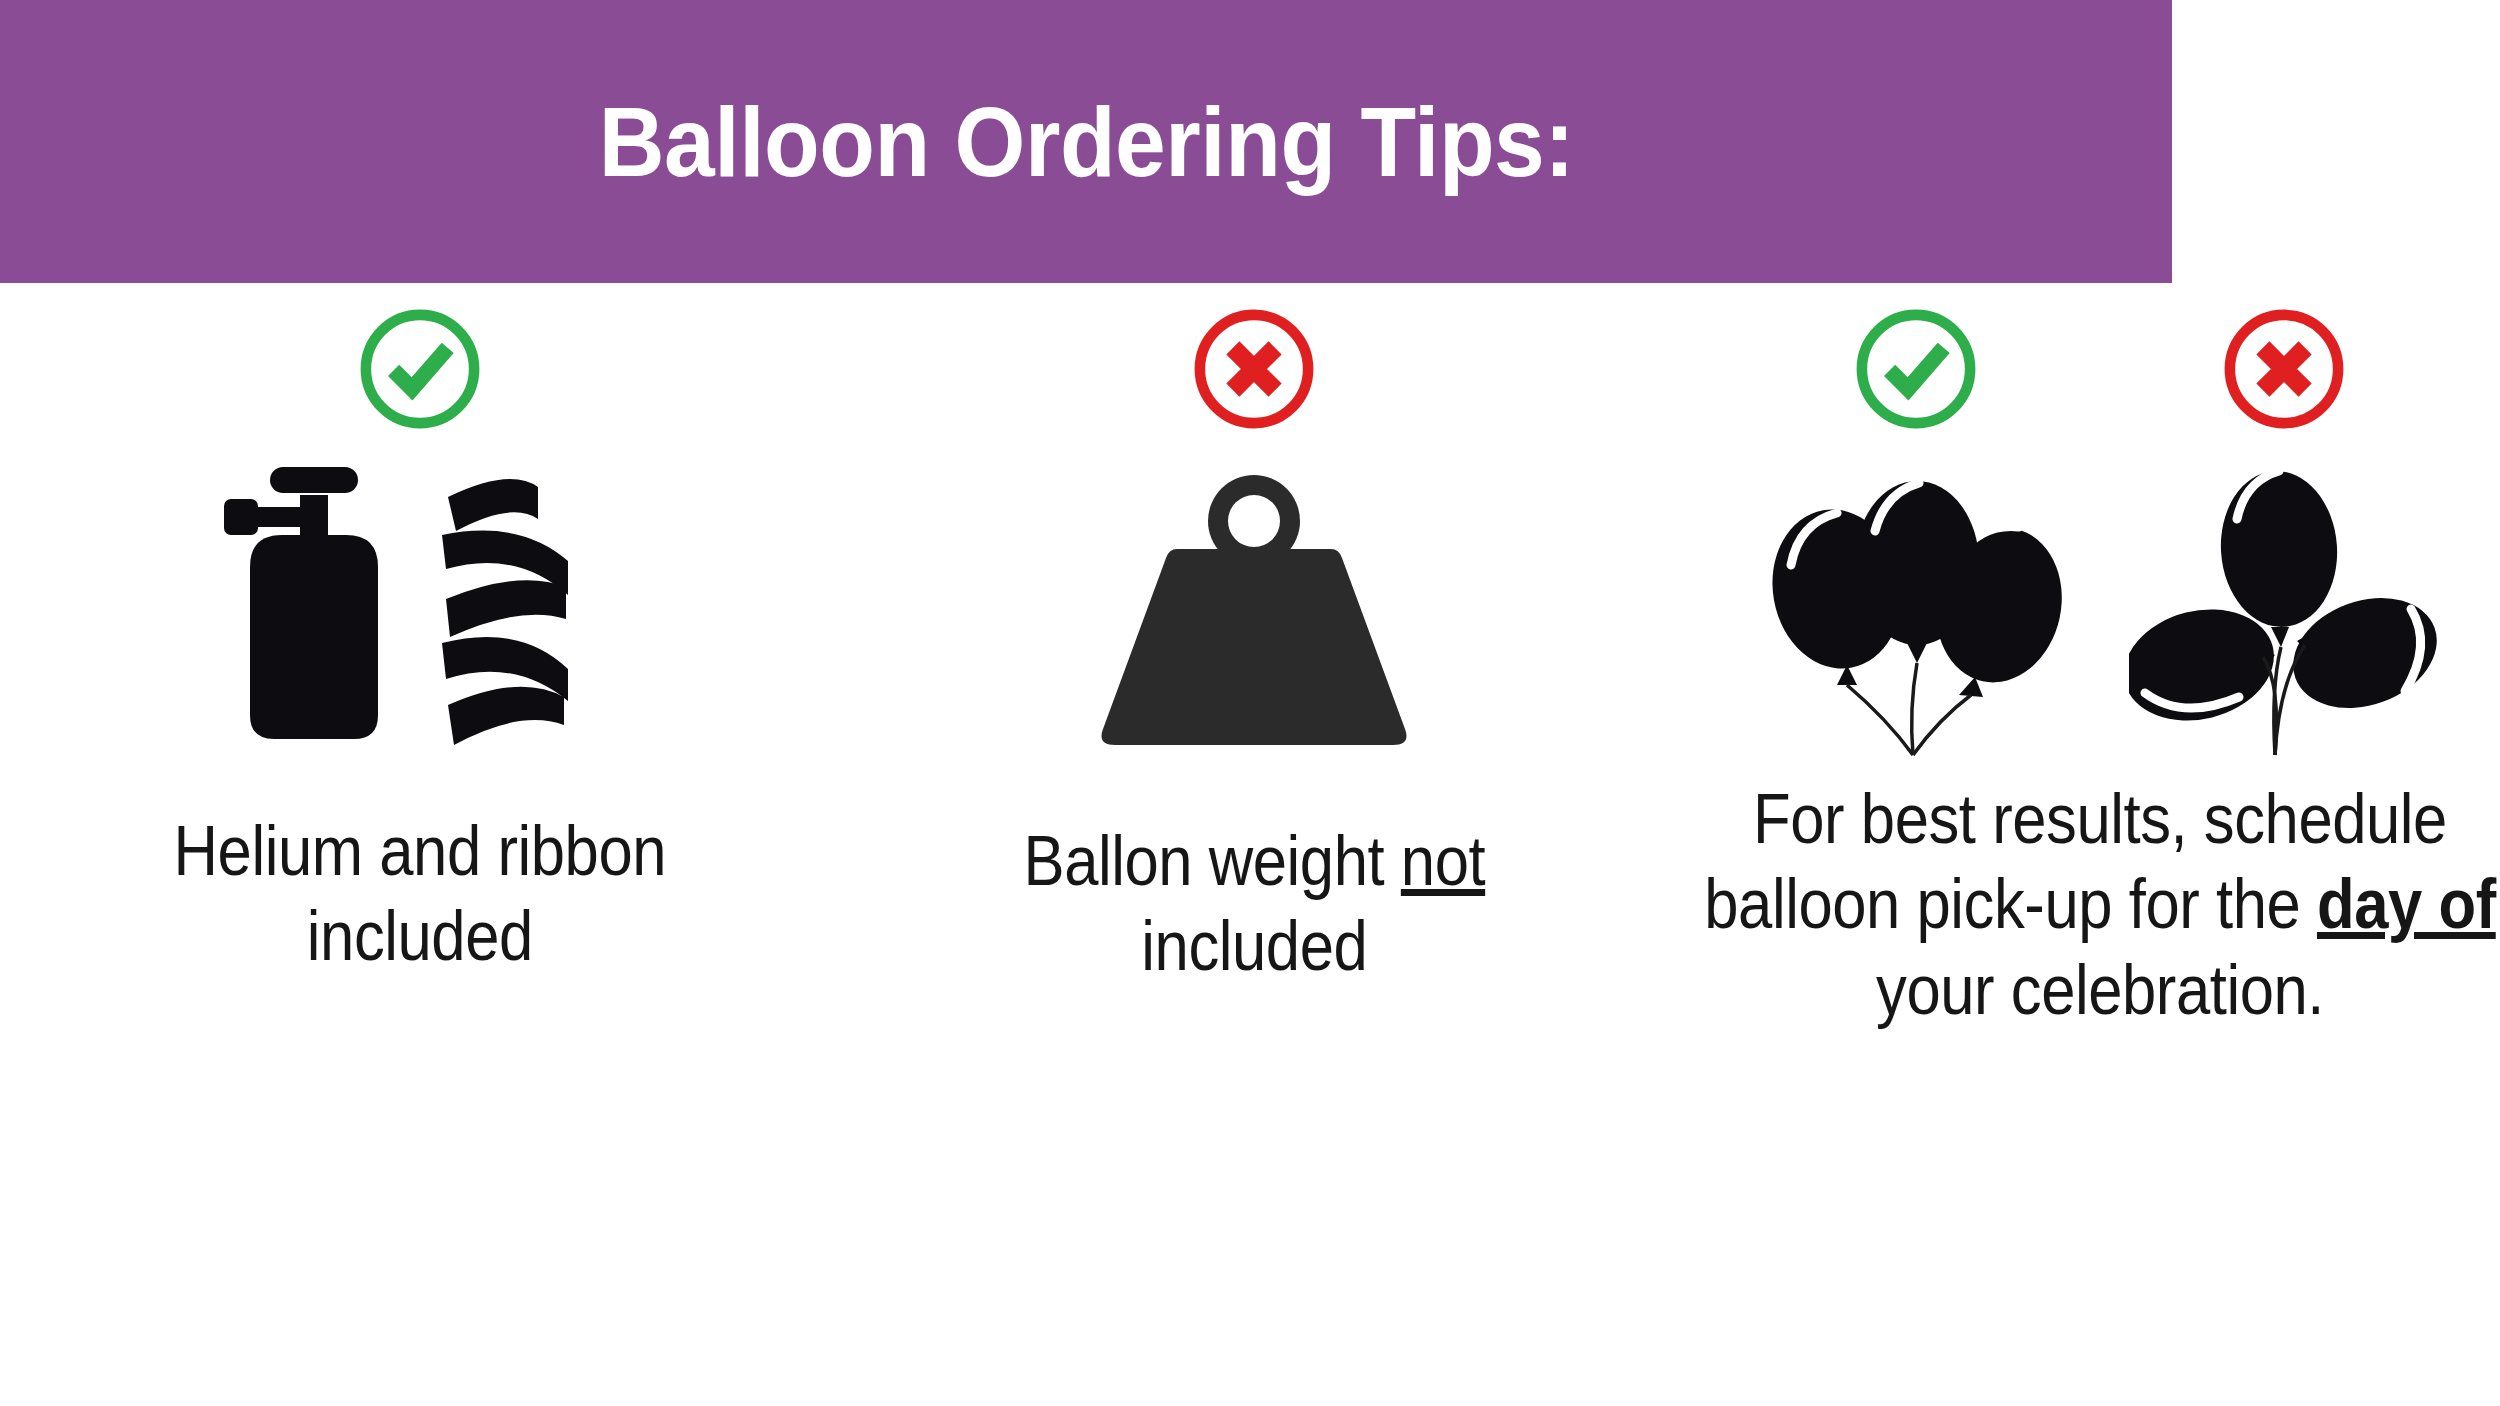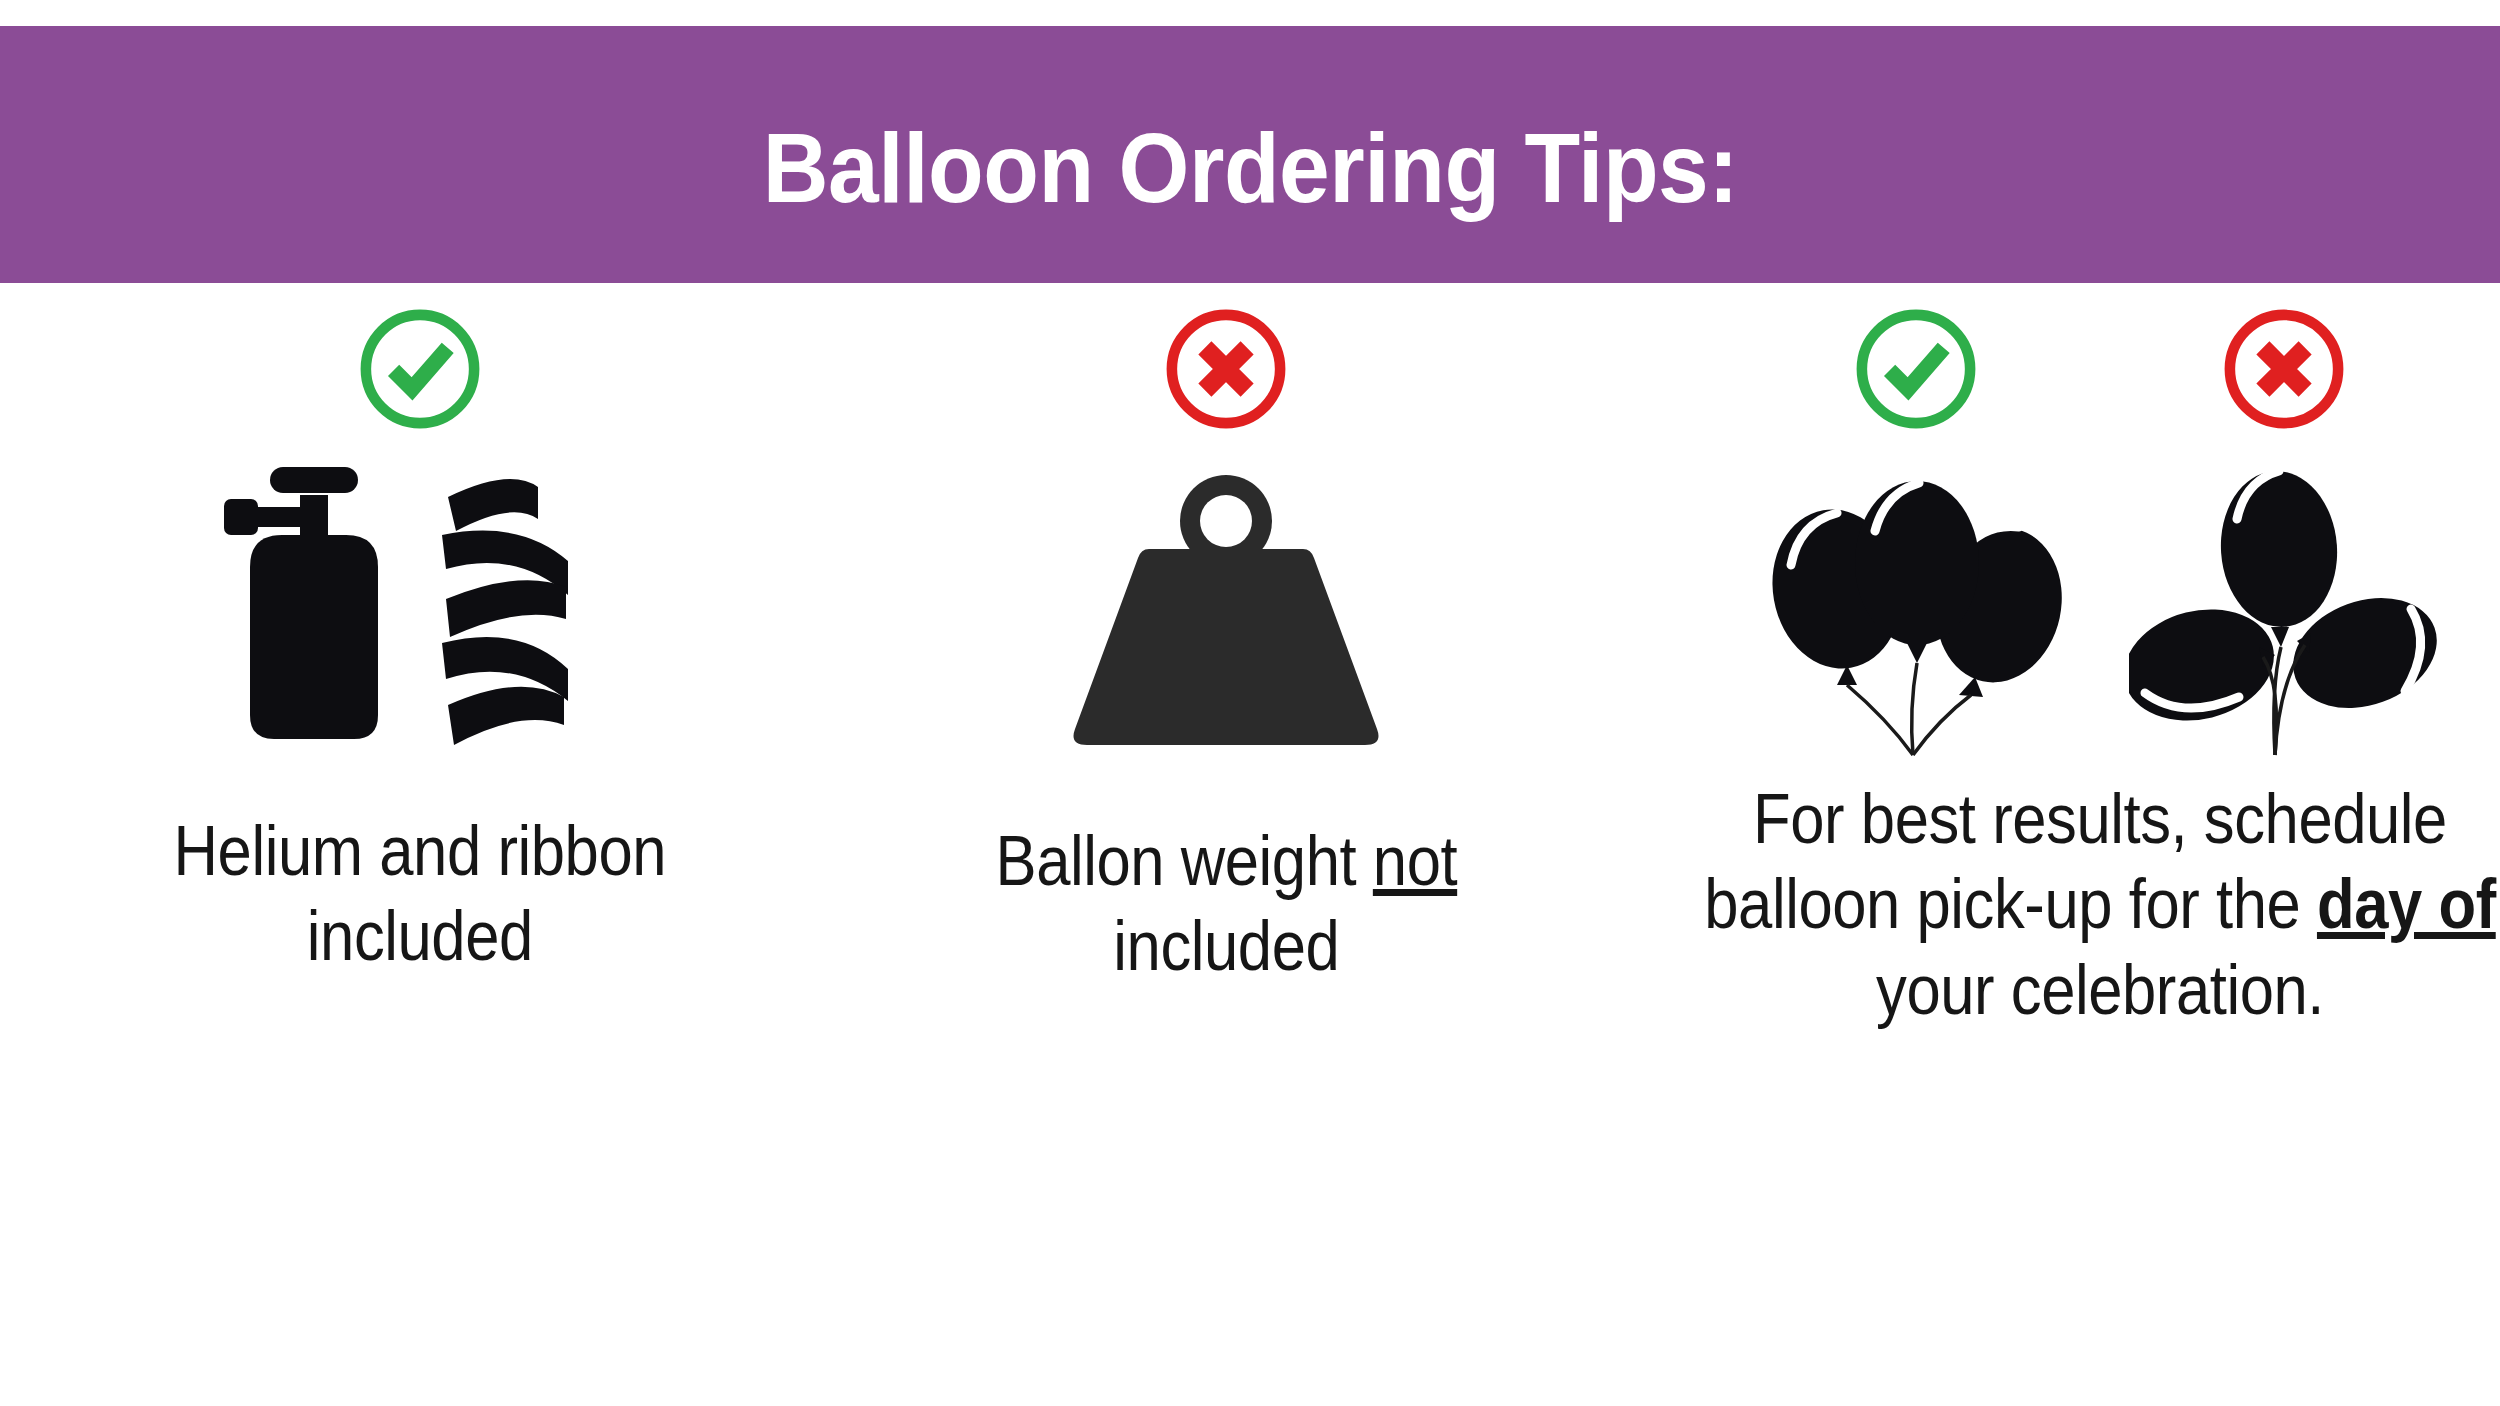--- a/index.html
+++ b/index.html
@@ -14,27 +14,26 @@
     overflow: hidden;
     font-family: "Liberation Sans", sans-serif;
     position: relative;
   }
 
   
   #header-banner {
     position: absolute;
     left: 0;
     top: 0;
-    width: 2500px;
+    width: 2172px;
     height: 283px;
     background: #8B4C96;
     display: flex;
     align-items: center;
     justify-content: center;
-    margin-top: 26px;
   }
   #header-title {
     color: #ffffff;
     font-family: "Liberation Sans", sans-serif;
     font-weight: bold;
     font-size: 98px;
     letter-spacing: -0.5px;
     line-height: 1;
     margin: 0;
     transform: scaleX(0.93);
@@ -53,21 +52,21 @@
   }
 
   .tip-column {
     position: absolute;
     top: 0;
     display: flex;
     flex-direction: column;
     align-items: center;
   }
   #tip-column-1 { left: 0px;    width: 840px; }
-  #tip-column-2 { left: 816px;  width: 820px; }
+  #tip-column-2 { left: 844px;  width: 820px; }
   #tip-column-3 { left: 1680px; width: 840px; }
 
   .badge-row {
     display: flex;
     flex-direction: row;
     justify-content: center;
     align-items: flex-start;
     width: 100%;
   }
   #tip-column-1 .badge-row { padding-top: 20px; }

